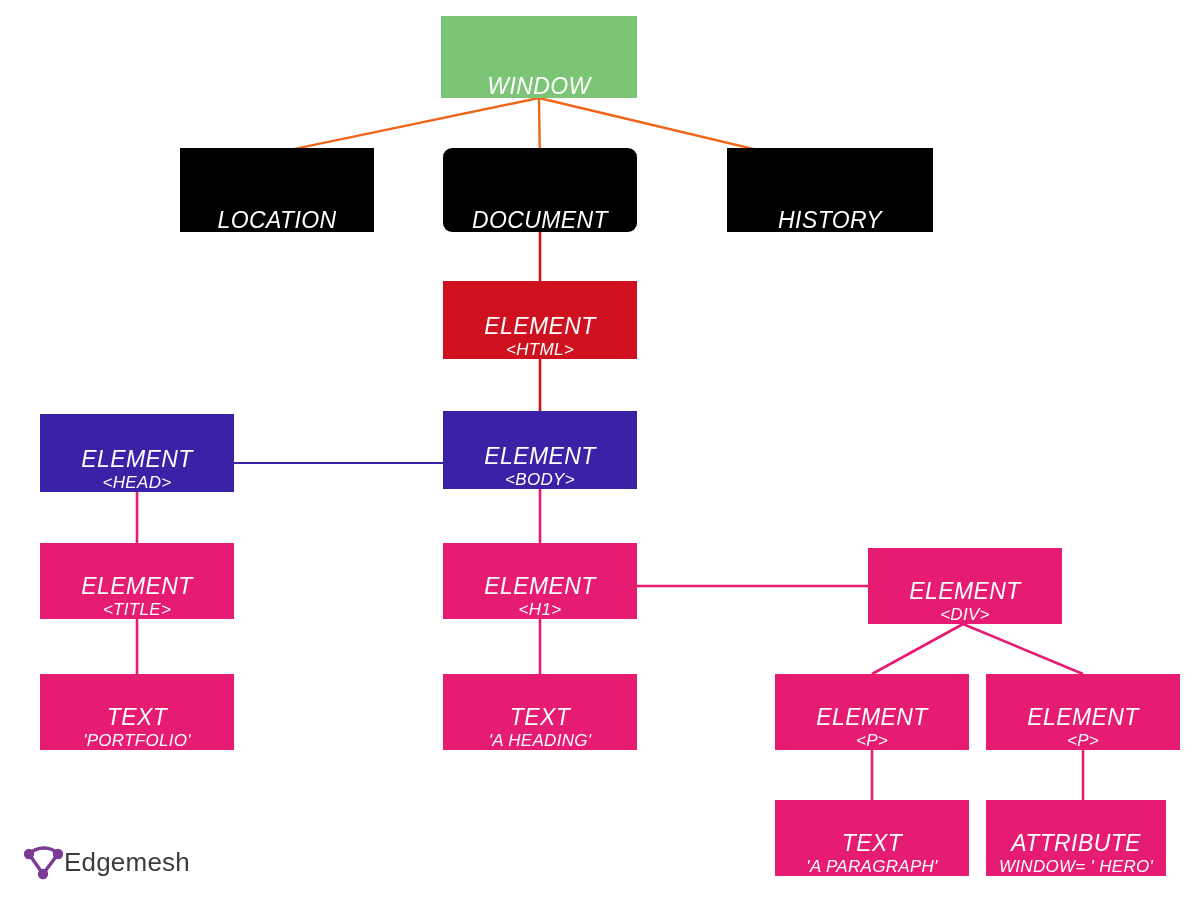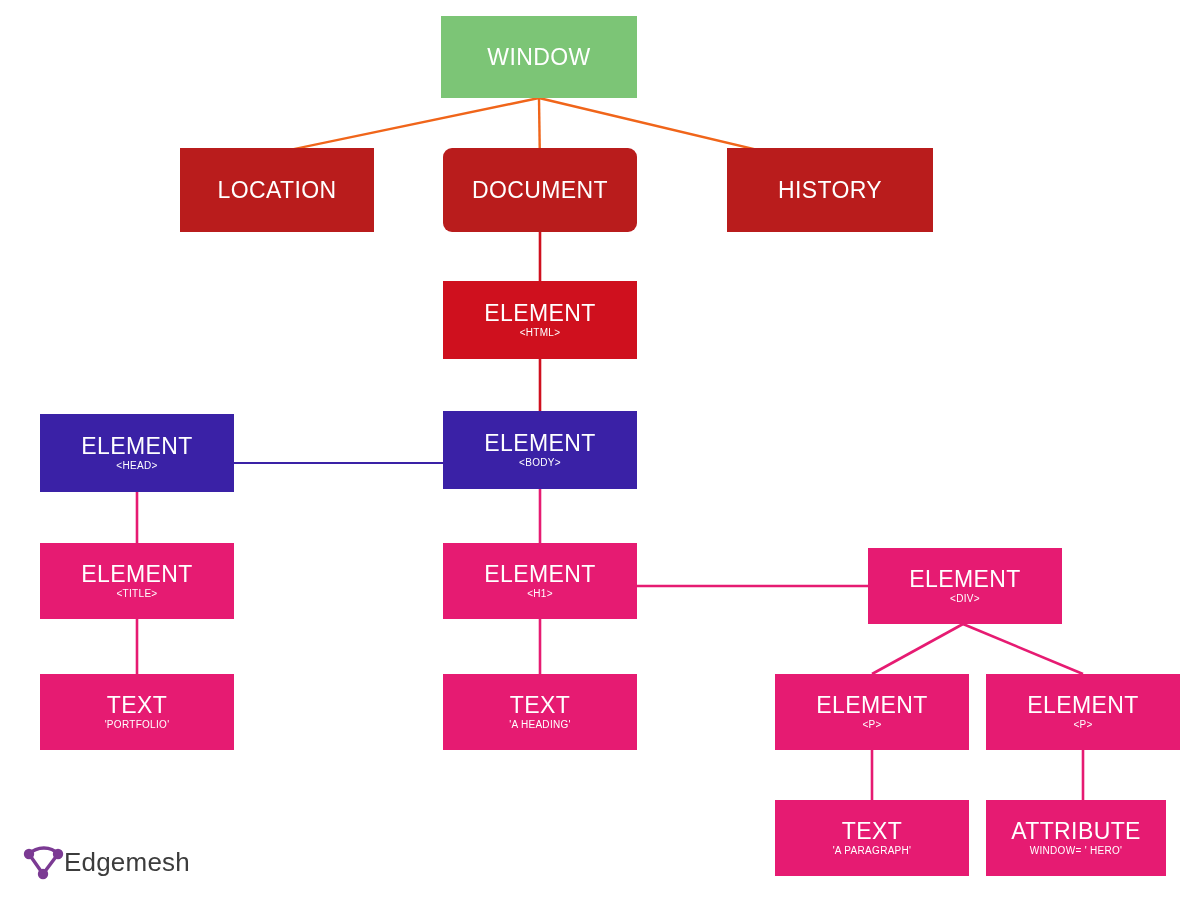--- a/index.html
+++ b/index.html
@@ -25,49 +25,50 @@
     width: 1200px;
     height: 904px;
     pointer-events: none;
   }
   .node {
     position: absolute;
     box-sizing: border-box;
     display: flex;
     flex-direction: column;
     align-items: center;
-    justify-content: center;
+    justify-content: flex-end;
     text-align: center;
     color: #ffffff;
     line-height: 1.05;
     overflow: visible;
+    font-style: italic;
   }
   .node .title {
     font-size: 23px;
     font-weight: 400;
     letter-spacing: 0.4px;
     white-space: nowrap;
   }
   .node.wrapping .title {
     white-space: normal;
     word-break: break-all;
     width: 100%;
   }
   .node .sub {
-    font-size: 10px;
+    font-size: 17px;
     font-weight: 400;
     letter-spacing: 0.3px;
     margin-top: 3px;
     white-space: nowrap;
   }
   .node .sub:empty { display: none; }
 
   
   .c-green  { background: #7cc576; }
-  .c-orange { background: #b91c1c; }
+  .c-orange { background: #000000; }
   .c-red    { background: #cf101e; }
   .c-indigo { background: #3a21a6; }
   .c-pink   { background: #e61b72; }
 
   
   #brand {
     position: absolute;
     left: 22px;
     top: 843px;
     display: flex;

